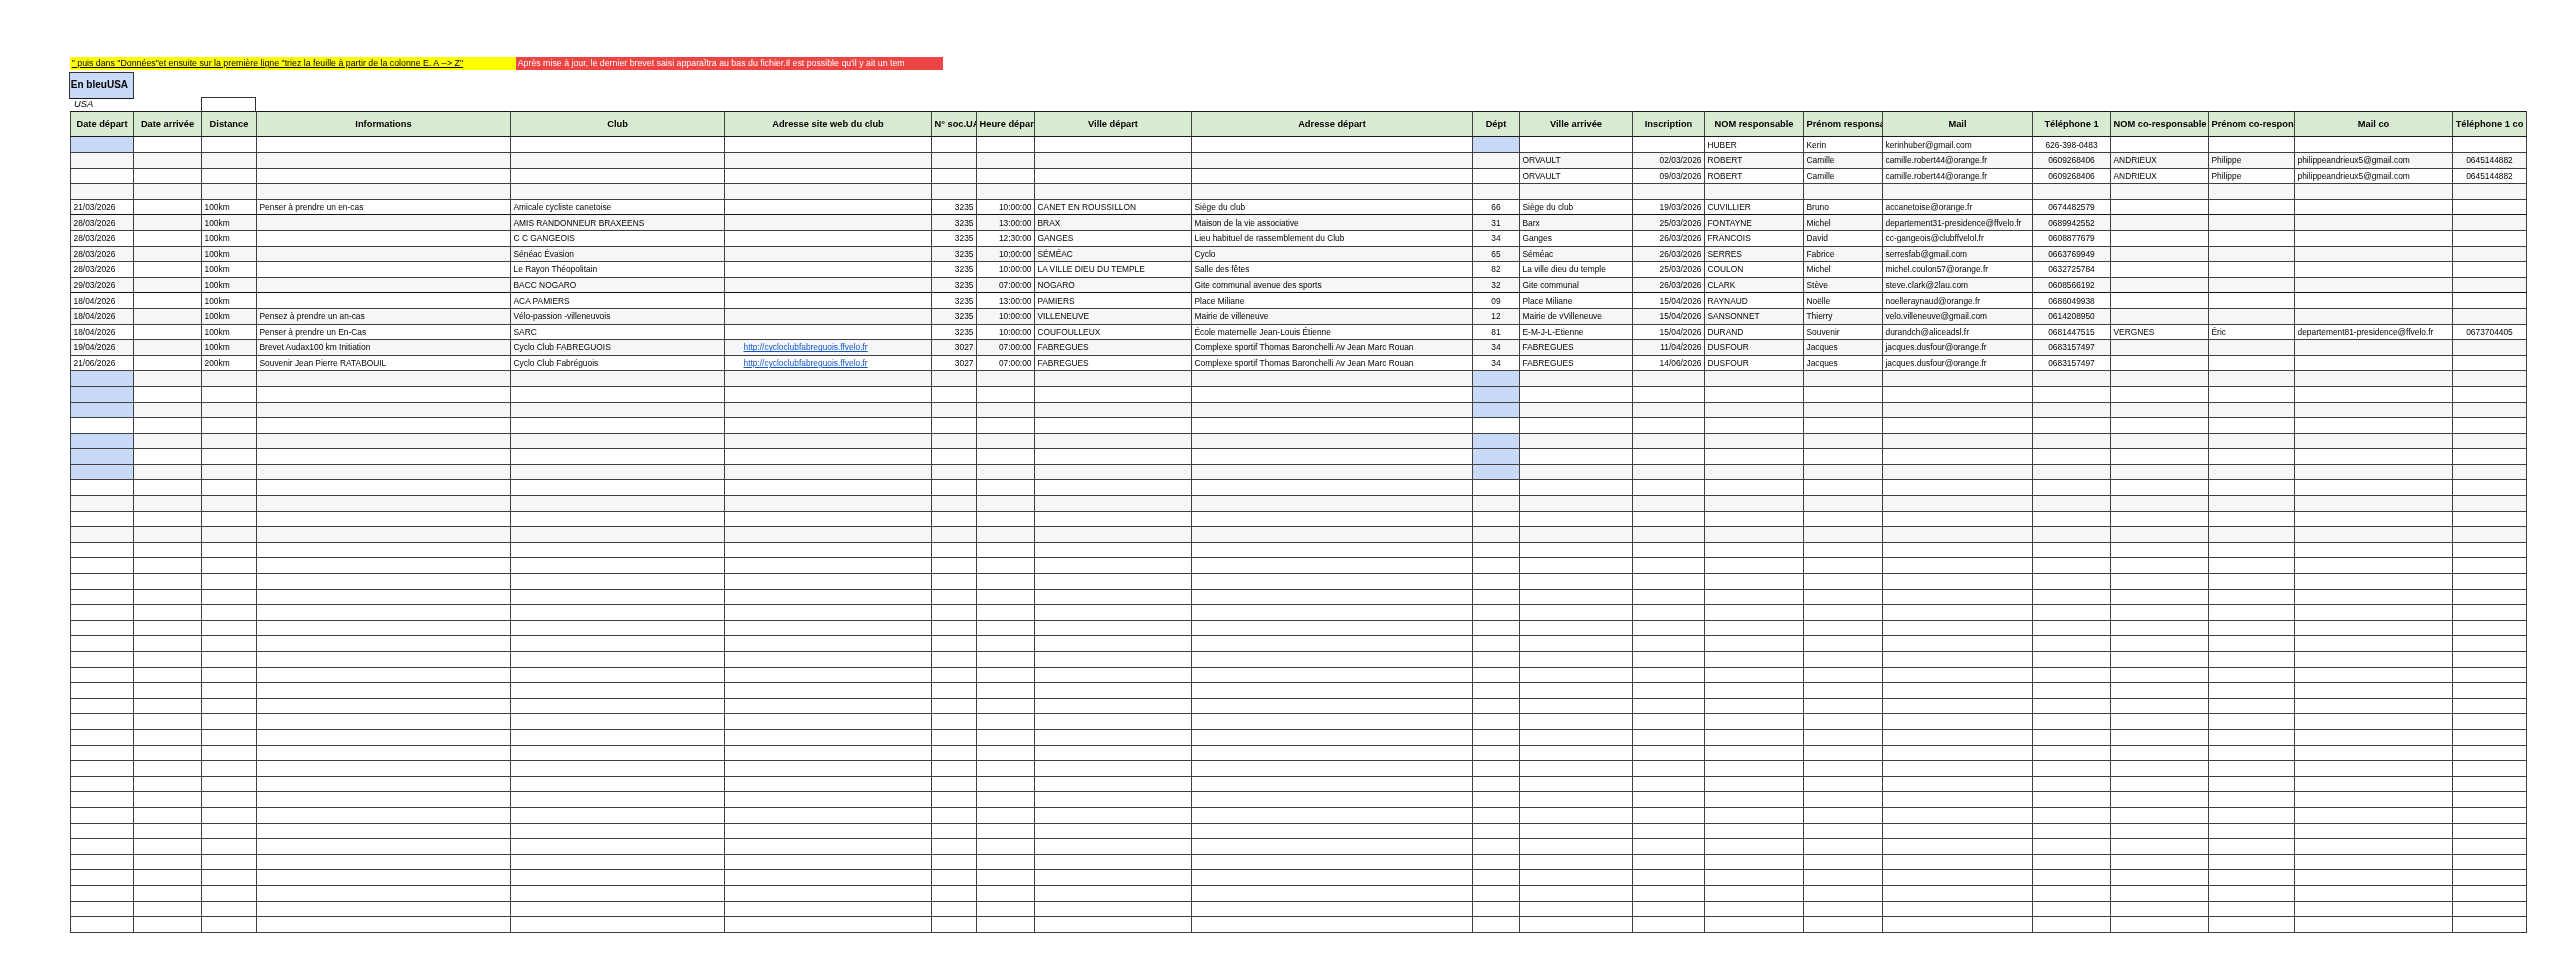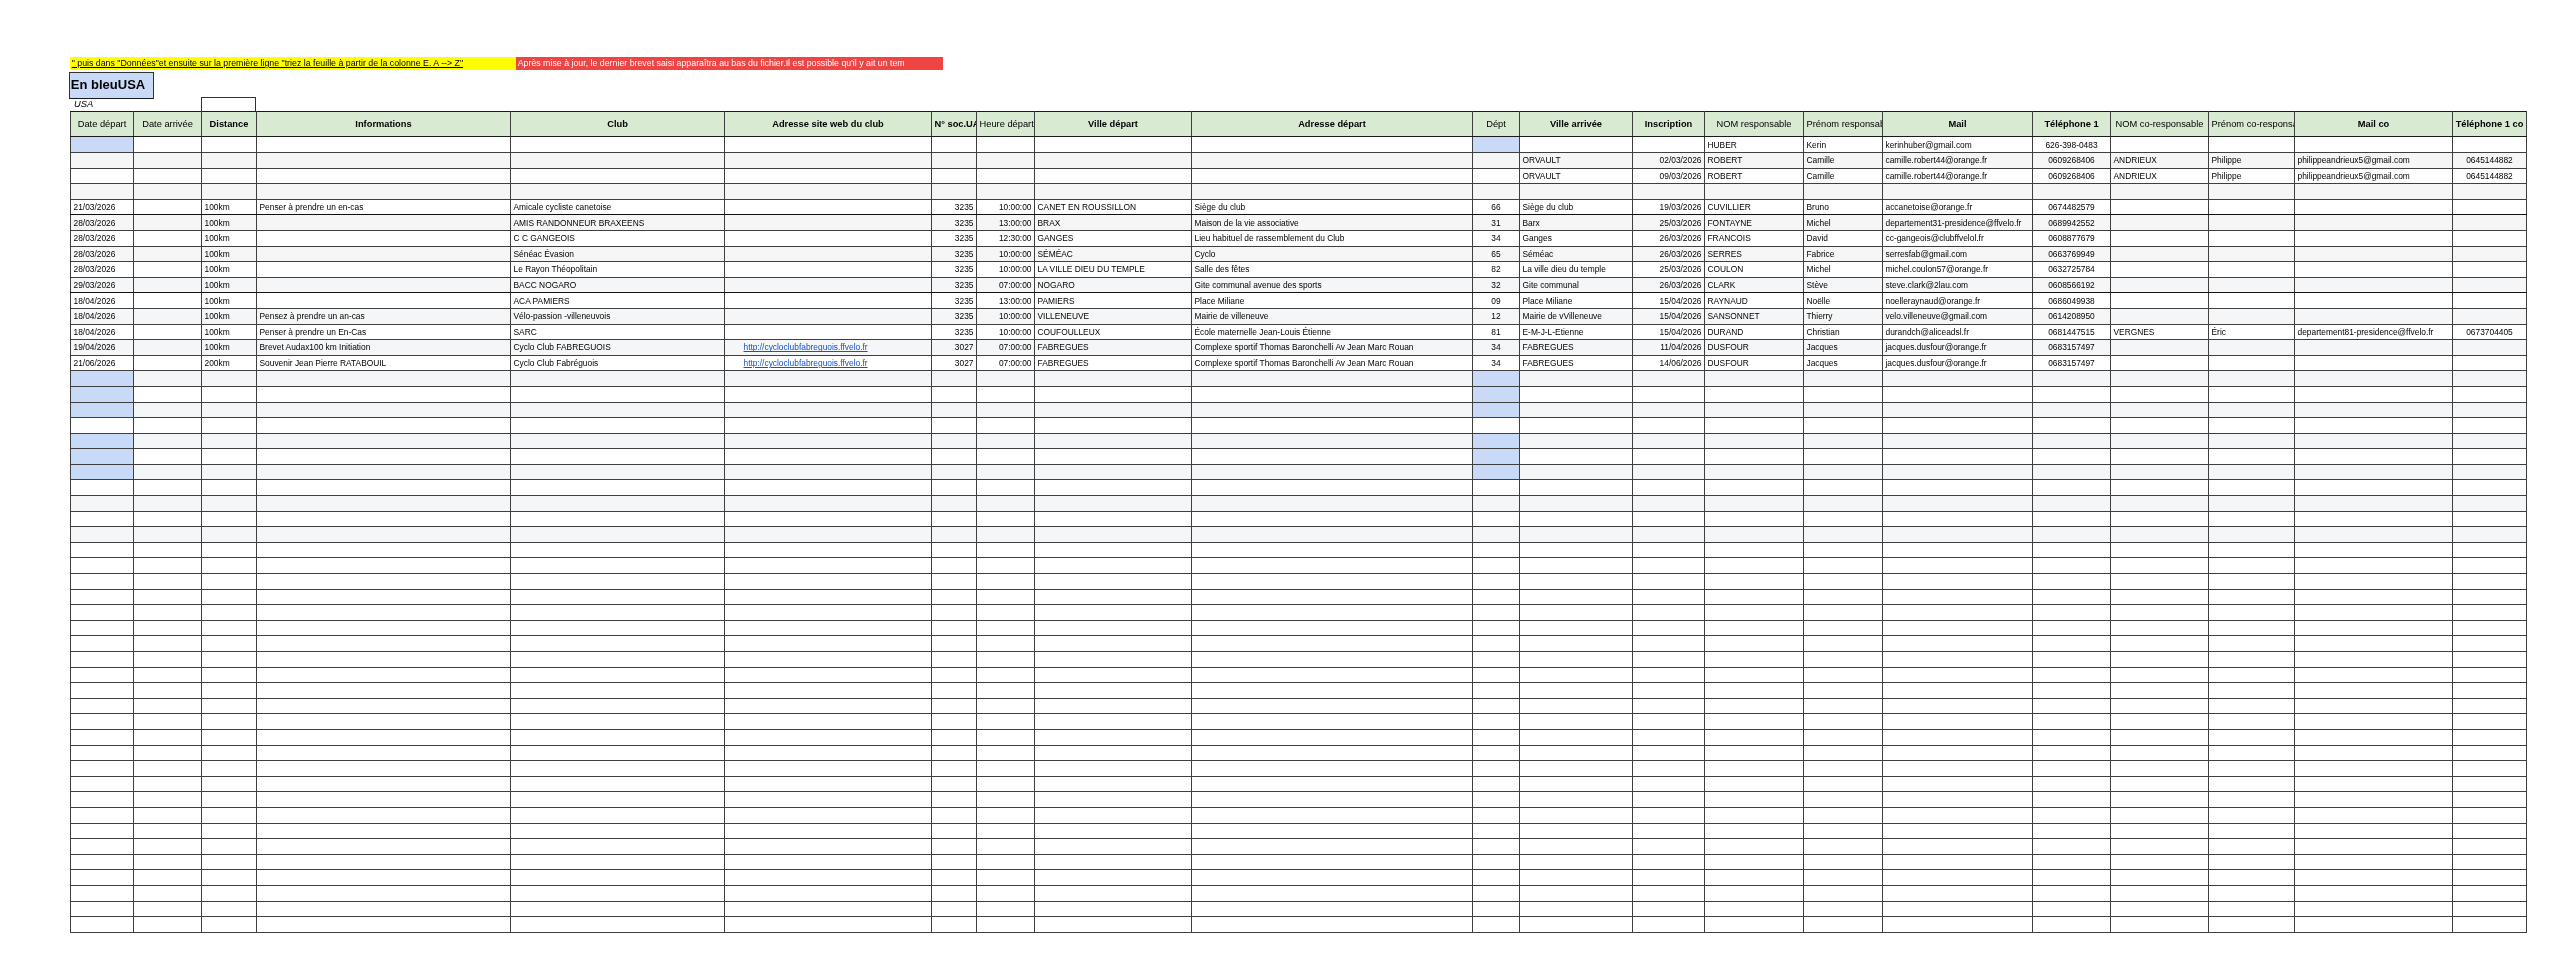--- a/index.html
+++ b/index.html
@@ -6,32 +6,32 @@
   .stage{position:relative;width:2576px;height:980px;background:#fff;overflow:hidden;
          font-family:"Liberation Sans",sans-serif;color:#000;}
 
   
   .banner{position:absolute;top:57px;height:12.6px;font-size:8.8px;line-height:12.6px;
           padding:0 1.7px;white-space:nowrap;overflow:hidden;}
   .banner-yellow{left:70px;width:443px;background:#ffff00;color:#000;text-decoration:underline;}
   .banner-red{left:516px;width:424px;background:#ef4444;color:#ffffff;}
 
   
-  .legend-cell{position:absolute;left:69px;top:72px;width:85px;height:27px;box-sizing:border-box;
+  .legend-cell{position:absolute;left:69px;top:72px;width:65px;height:27px;box-sizing:border-box;
                background:#c9daf8;border:0.8px solid #333;border-bottom:1.7px solid #1a1a1a;
-               font-weight:bold;font-size:13px;line-height:24.4px;padding-left:0.8px;overflow:hidden;}
+               font-weight:bold;font-size:10px;line-height:24.4px;padding-left:0.8px;overflow:hidden;}
   .usa-label{position:absolute;left:74px;top:99px;font-size:9.3px;font-style:italic;}
   .empty-box{position:absolute;left:201px;top:97px;width:55px;height:15px;box-sizing:border-box;
              border:1.7px solid #333;background:#fff;}
 
   
   #grid{position:absolute;left:70px;top:111px;width:2456px;border-collapse:collapse;table-layout:fixed;}
   #grid th,#grid td{border:0.8px solid #3f3f3f;overflow:hidden;white-space:nowrap;
                     padding:0 2.5px;font-size:8.4px;box-sizing:border-box;}
-  #grid thead th{background:#d9ead3;height:25px;font-weight:normal;font-size:9.3px;text-align:center;
+  #grid thead th{background:#d9ead3;height:25px;font-weight:bold;font-size:9.3px;text-align:center;
                  border-top:1.7px solid #1a1a1a;border-bottom:1.7px solid #1a1a1a;}
   #grid thead th.b{font-weight:bold;}
   #grid tbody tr{height:15.6px;}
   #grid tbody tr:first-child{height:16px;}
   #grid tbody tr.sep td{border-bottom:1.7px solid #111;margin-top:24px;}
   td.stripe{background:#f4f6f8;}
   td.blue{background:#c9daf8 !important;}
   .a-l{text-align:left}.a-r{text-align:right}.a-c{text-align:center}
   .link{color:#1155cc;text-decoration:underline;cursor:pointer;padding-left:16px;}
 </style>
@@ -384,21 +384,21 @@
           <td class="a-l">SARC</td>
           <td class="a-l"></td>
           <td class="a-r">3235</td>
           <td class="a-r">10:00:00</td>
           <td class="a-l">COUFOULLEUX</td>
           <td class="a-l">École maternelle Jean-Louis Étienne</td>
           <td class="a-c">81</td>
           <td class="a-l">E-M-J-L-Etienne</td>
           <td class="a-r">15/04/2026</td>
           <td class="a-l">DURAND</td>
-          <td class="a-l">Christian</td>
+          <td class="a-l">Souvenir</td>
           <td class="a-l">durandch@aliceadsl.fr</td>
           <td class="a-c">0681447515</td>
           <td class="a-l">VERGNES</td>
           <td class="a-l">Éric</td>
           <td class="a-l">departement81-presidence@ffvelo.fr</td>
           <td class="a-c">0673704405</td>
         </tr>
         <tr>
           <td class="a-l stripe">19/04/2026</td>
           <td class="a-l stripe"></td>

